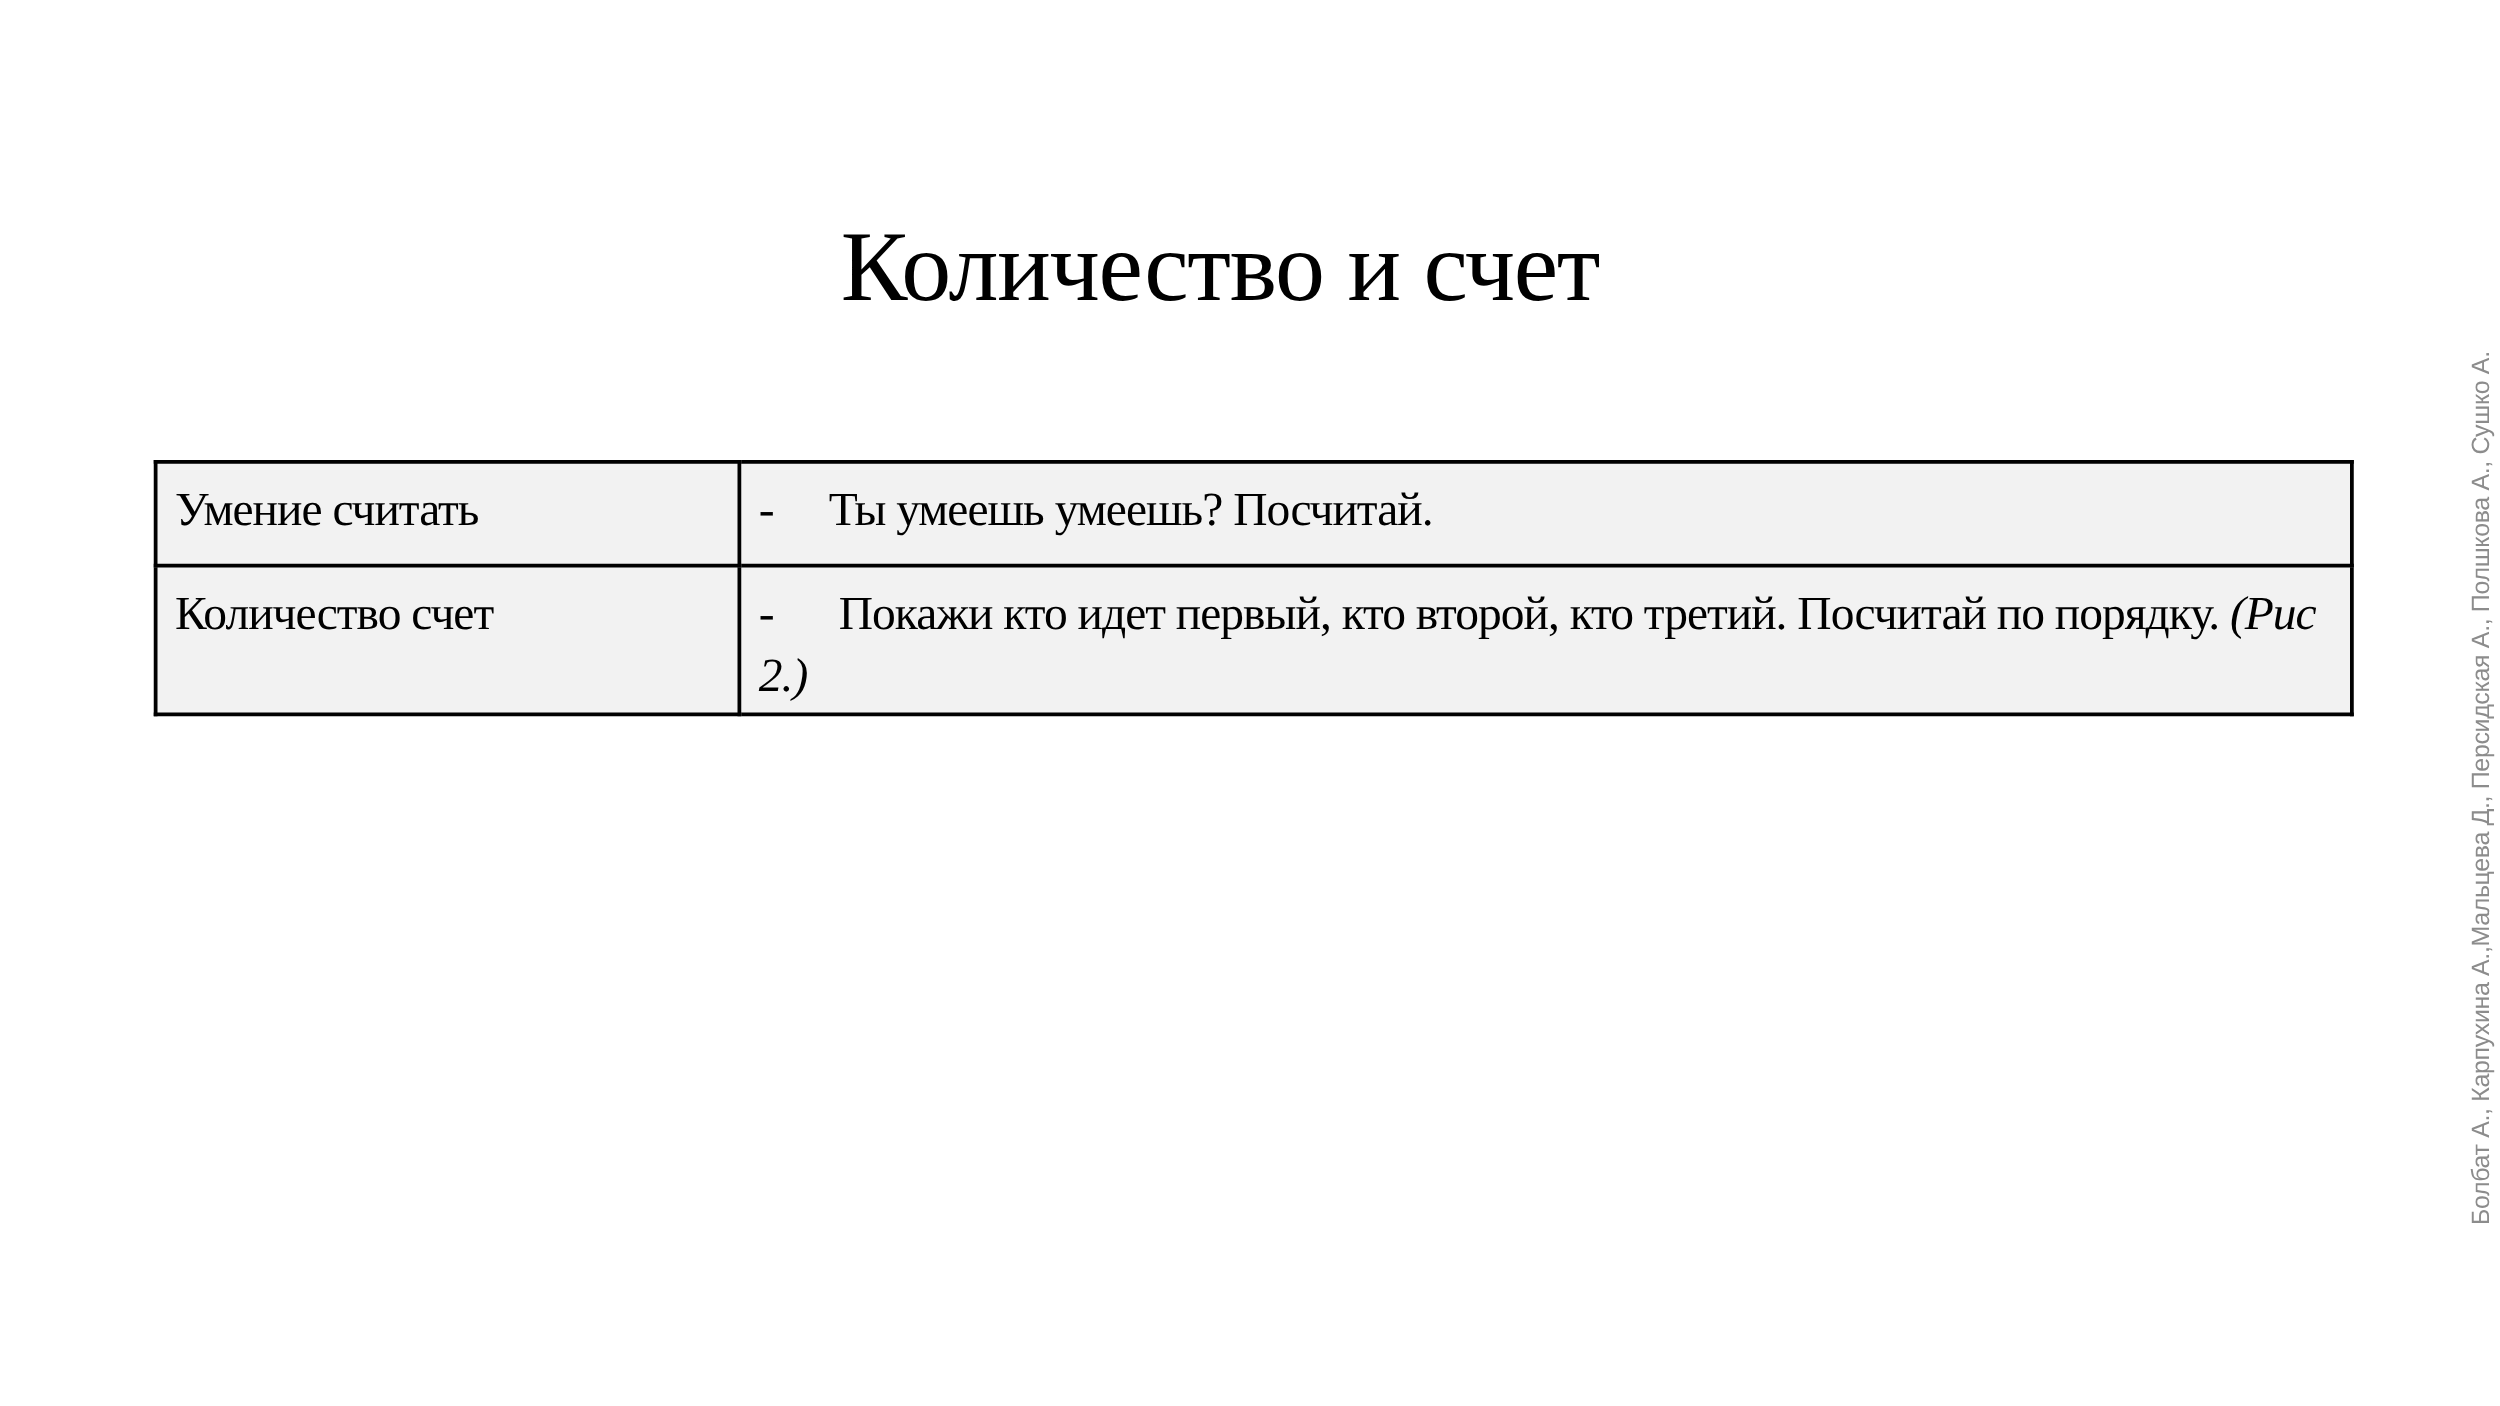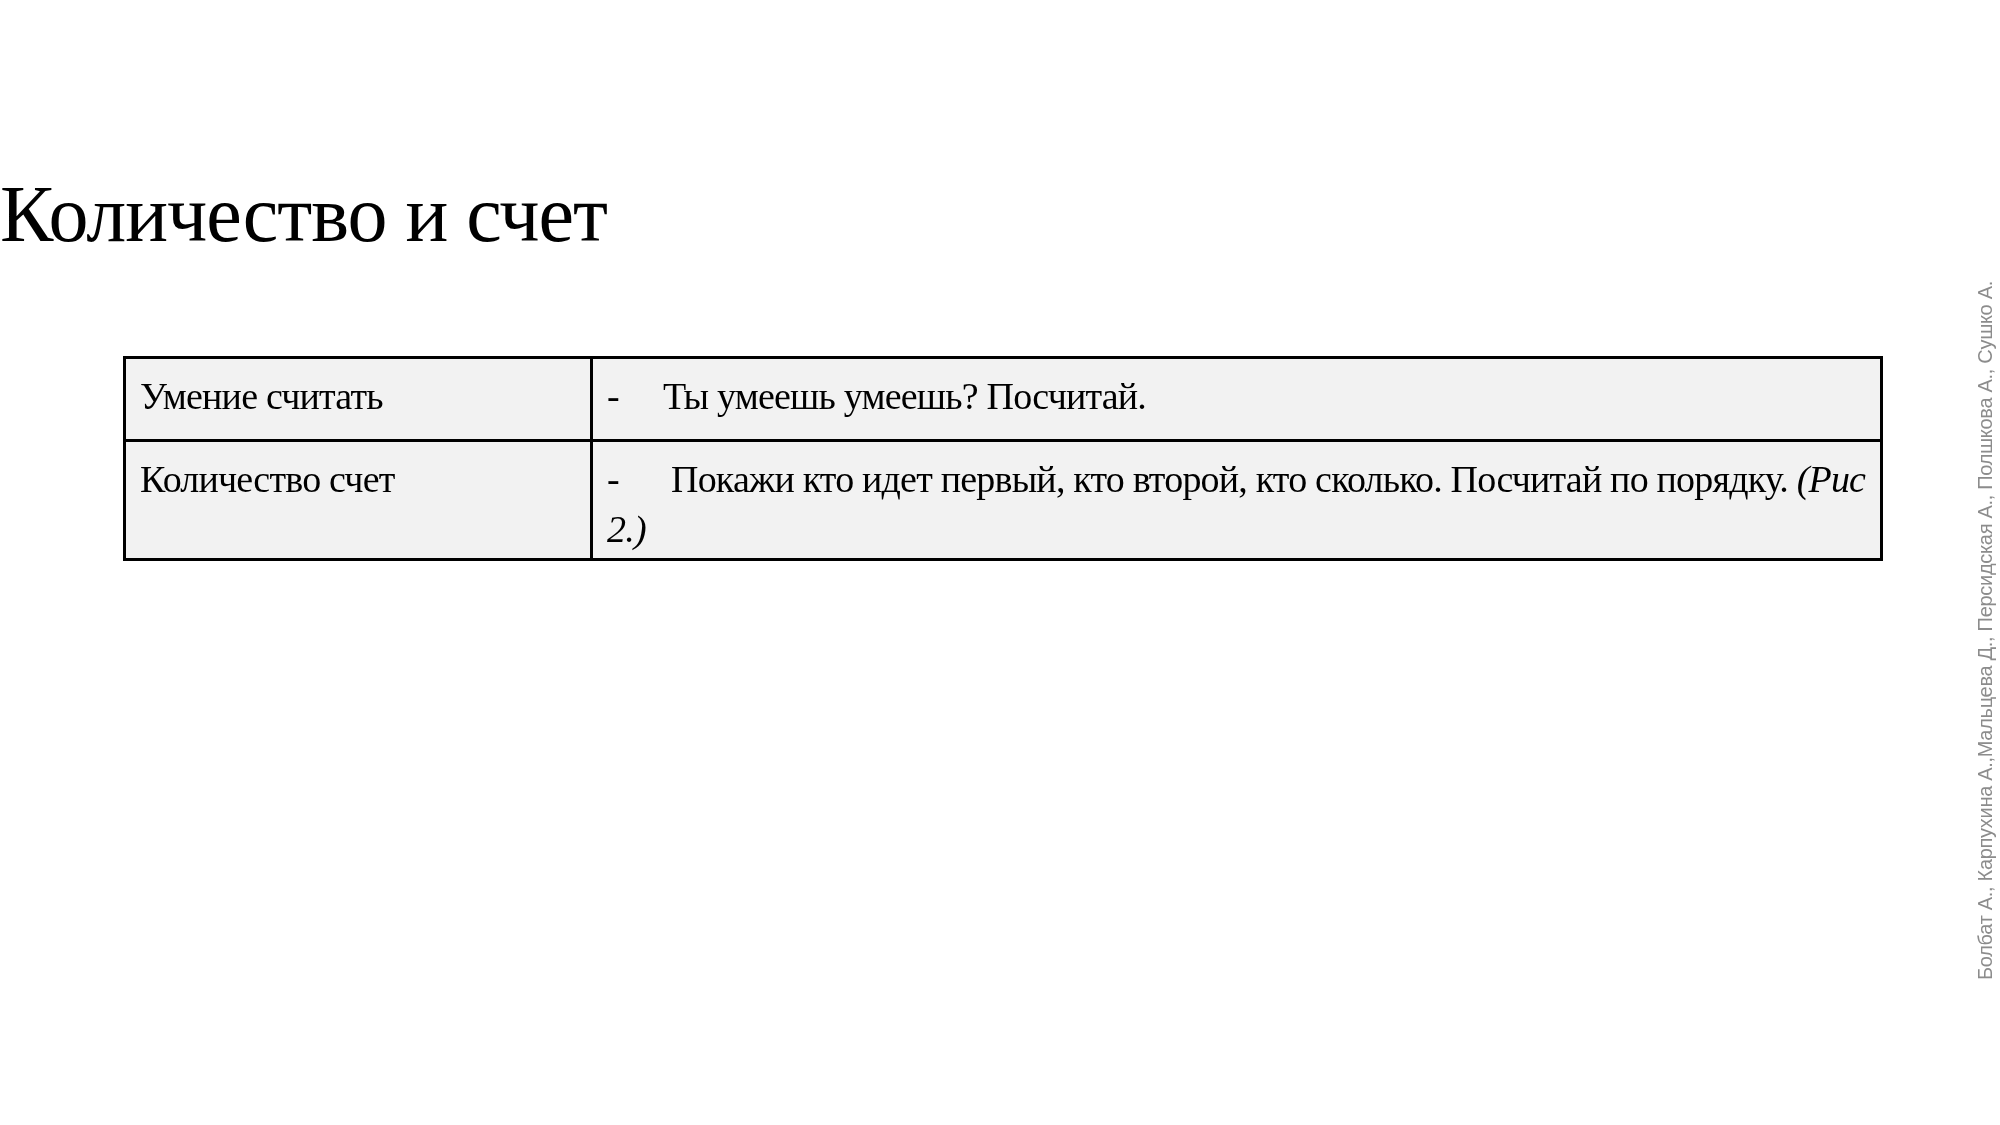--- a/index.html
+++ b/index.html
@@ -13,30 +13,30 @@
       position: relative;
       overflow: hidden;
       font-family: "Liberation Serif", "DejaVu Serif", serif;
       color: #000000;
     }
     .slide-title {
       position: absolute;
       left: 0;
       top: 112px;
       width: 1952px;
-      text-align: left;
+      text-align: center;
       font-size: 80px;
       line-height: 96px;
       font-weight: normal;
       letter-spacing: -1px;
     }
     .content-table {
       position: absolute;
       left: 123px;
-      top: 356px;
+      top: 368px;
       width: 1760px;
       border-collapse: collapse;
       background: #f2f2f2;
       border: 3px solid #000;
     }
     .content-table td {
       border: 3px solid #000;
       vertical-align: top;
       font-size: 38px;
       line-height: 50px;
@@ -85,19 +85,19 @@
   <tbody>
     <tr class="row-1">
       <td class="col-label">Умение считать</td>
       <td class="col-desc">
         <span class="dash">-</span><span>Ты умеешь умеешь? Посчитай.</span>
       </td>
     </tr>
     <tr class="row-3">
       <td class="col-label">Количество счет</td>
       <td class="col-desc">
-        <span class="dash wide">-</span><span>Покажи кто идет первый, кто второй, кто сколько. Посчитай по порядку.</span> <span class="ref">(Рис 2.)</span>
+        <span class="dash wide">-</span><span>Покажи кто идет первый, кто второй, кто третий. Посчитай по порядку.</span> <span class="ref">(Рис 2.)</span>
       </td>
     </tr>
   </tbody>
 </table>
 
 <div class="authors">Болбат А., Карпухина А.,Мальцева Д., Персидская А., Полшкова А., Сушко А.</div>
 
 </body></html>

